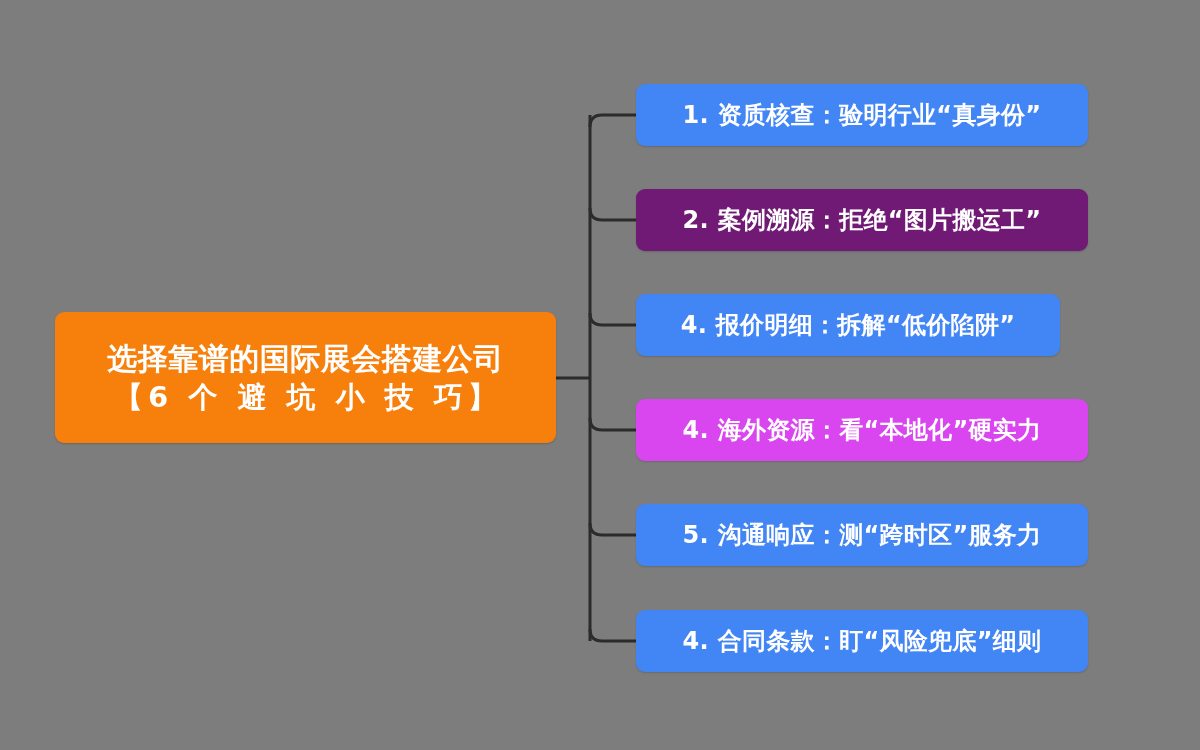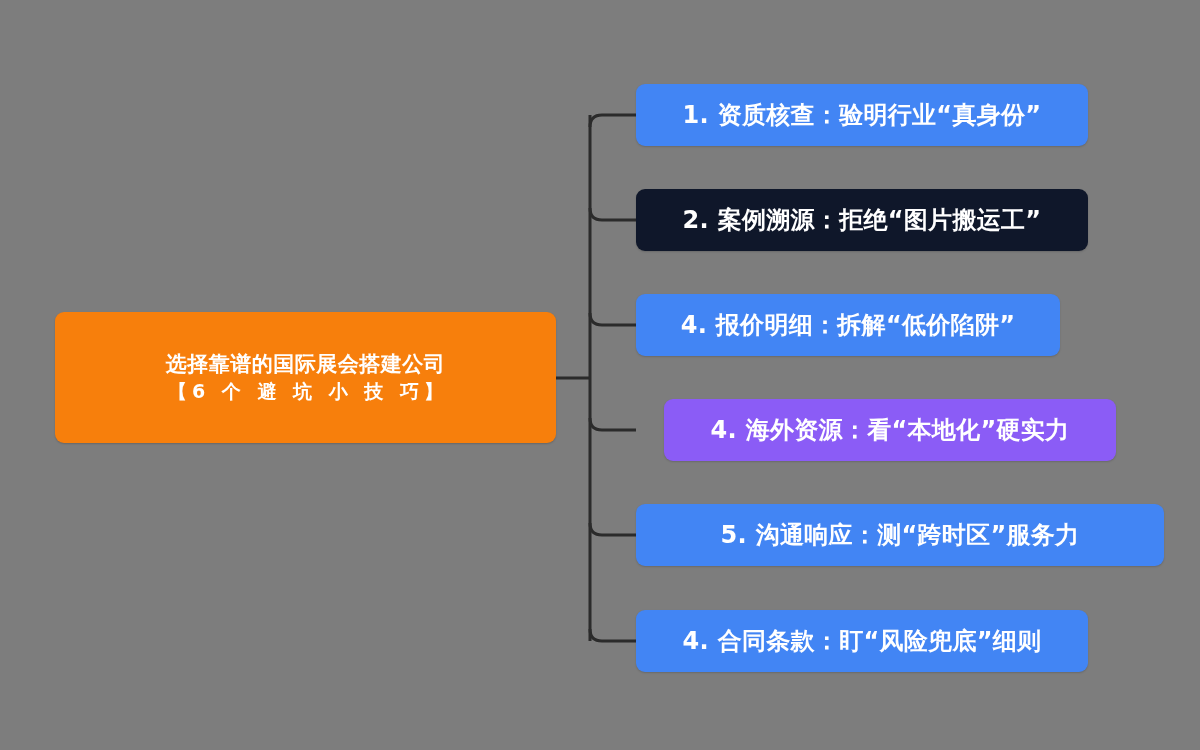--- a/index.html
+++ b/index.html
@@ -47,25 +47,25 @@
     box-shadow: 0 1px 2px rgba(0,0,0,0.18);
   }
   .root-line {
     color: #ffffff;
     font-weight: bold;
     text-align: center;
     white-space: nowrap;
     line-height: 1.32;
   }
   .root-line-1 {
-    font-size: 21px;
+    font-size: 30px;
     letter-spacing: 0.5px;
   }
   .root-line-2 {
-    font-size: 19px;
+    font-size: 29px;
     letter-spacing: 5px;
     padding-left: 5px;
   }
 
   
   .branch-node {
     position: absolute;
     height: 62px;
     background: #4285f4;
     border-radius: 9px;
@@ -111,33 +111,33 @@
 
   <div id="root-node" style="left: 55px; top: 312px; width: 501px; height: 131px; background: rgb(247, 127, 12);">
     <div class="root-line root-line-1">选择靠谱的国际展会搭建公司</div>
     <div class="root-line root-line-2">【6 个 避 坑 小 技 巧】</div>
   </div>
 
   <div class="branch-node" id="branch-1" style="left: 636px; top: 84px; width: 452px; background: rgb(66, 133, 244);">
     <span class="branch-label">1. 资质核查：验明行业“真身份”</span>
   </div>
 
-  <div class="branch-node" id="branch-2" style="left: 636px; top: 189px; width: 452px; background: #0f172a;">
+  <div class="branch-node" id="branch-2" style="left: 636px; top: 189px; width: 452px; background: #701a75;">
     <span class="branch-label">2. 案例溯源：拒绝“图片搬运工”</span>
   </div>
 
   <div class="branch-node" id="branch-3" style="left: 636px; top: 294px; width: 424px; background: rgb(66, 133, 244);">
     <span class="branch-label">4. 报价明细：拆解“低价陷阱”</span>
   </div>
 
-  <div class="branch-node" id="branch-4" style="left: 636px; top: 399px; width: 452px; background: #8b5cf6; margin-left: 28px;">
+  <div class="branch-node" id="branch-4" style="left: 636px; top: 399px; width: 452px; background: #d946ef;">
     <span class="branch-label">4. 海外资源：看“本地化”硬实力</span>
   </div>
 
-  <div class="branch-node" id="branch-5" style="left: 636px; top: 504px; width: 528px; background: rgb(66, 133, 244);">
+  <div class="branch-node" id="branch-5" style="left: 636px; top: 504px; width: 452px; background: rgb(66, 133, 244);">
     <span class="branch-label">5. 沟通响应：测“跨时区”服务力</span>
   </div>
 
   <div class="branch-node" id="branch-6" style="left: 636px; top: 610px; width: 452px; background: rgb(66, 133, 244);">
     <span class="branch-label">4. 合同条款：盯“风险兜底”细则</span>
   </div>
 
 </div>
 
 </body></html>

